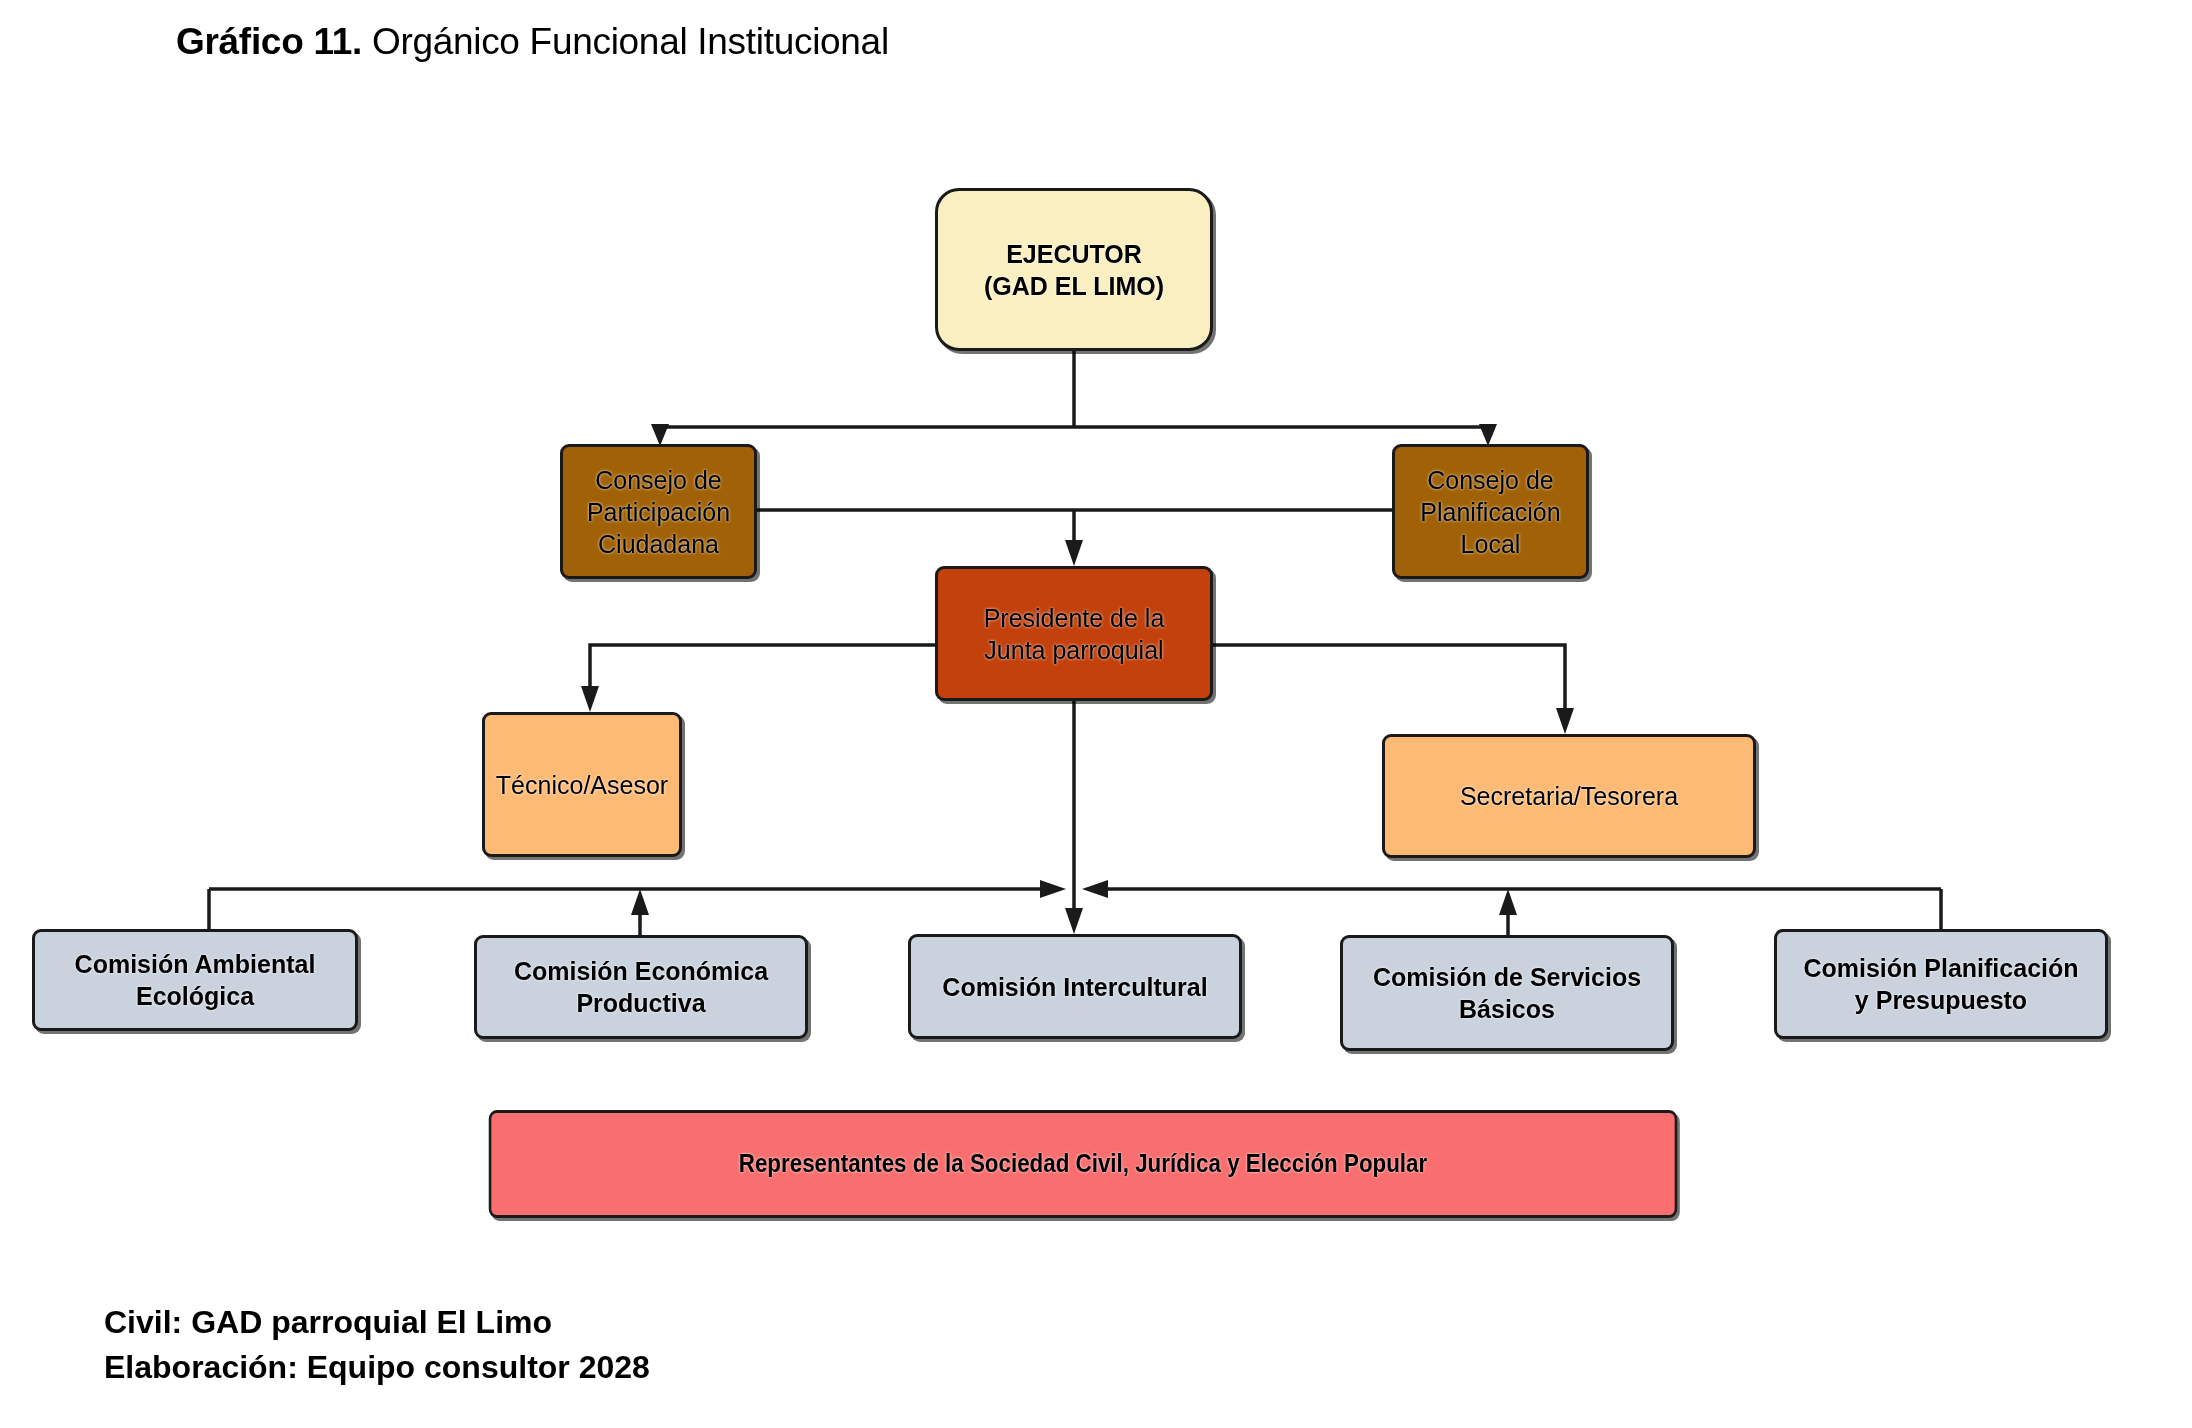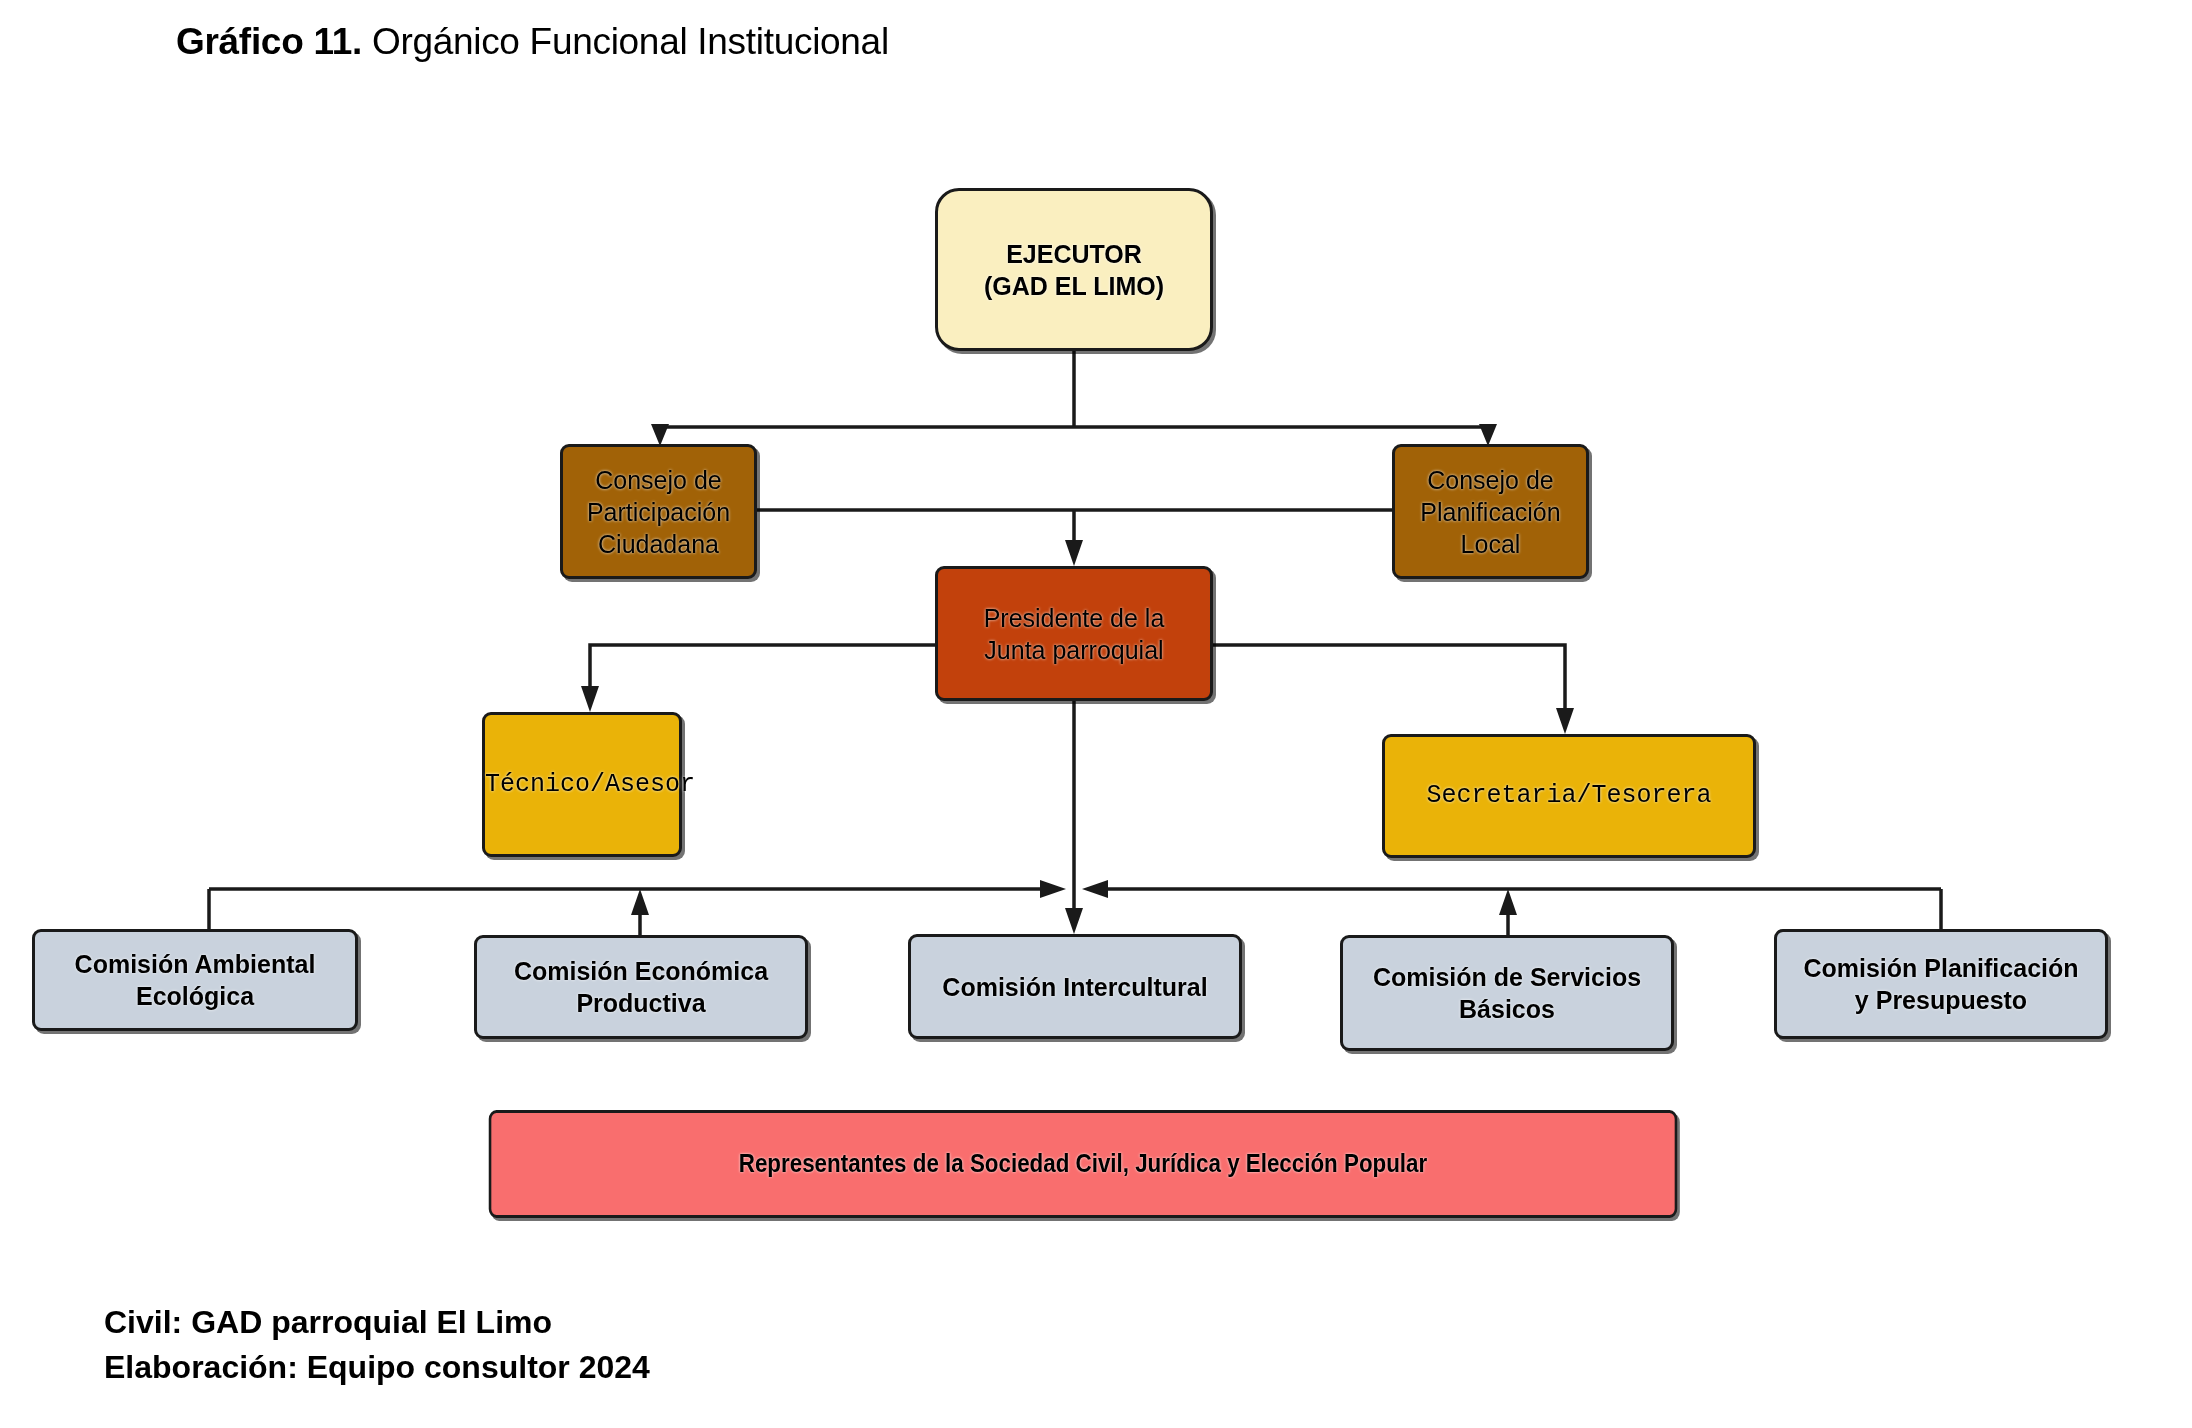--- a/index.html
+++ b/index.html
@@ -67,21 +67,21 @@
     display: block;
     width: 100%;
     white-space: pre-line;
     text-shadow: 0 0 3px rgba(255,255,255,0.9);
   }
 
   
   .n-cream   { background: #faefc0; border-radius: 24px; }
   .n-yellow  { background: #a16207; }
   .n-green   { background: #c2410c; }
-  .n-orange  { background: #eab308; font-family: Liberation Mono, monospace; }
+  .n-orange  { background: #fdba74; }
   .n-grey    { background: #c9d2dd; }
   .n-red     { background: #f96e6e; }
 
   
   .t-reg   { font-size: 25px; font-weight: normal; }
   .t-bold  { font-size: 25px; font-weight: bold; }
   .t-narrow{ font-size: 26px; font-weight: bold; transform: scaleX(0.86); transform-origin: center; }
 
   
   .overflow-label {
@@ -248,15 +248,15 @@
     <span class="node-label">Representantes de la Sociedad Civil, Jurídica y Elección Popular</span>
   </div>
 
 </div>
 
 <div id="footer-block">
   <div>
     <span class="f-strong">Civil:</span><span class="f-rest"> GAD parroquial El Limo</span>
   </div>
   <div>
-    <span class="f-strong">Elaboración</span><span class="f-rest">: Equipo consultor 2024</span>
+    <span class="f-strong">Elaboración</span><span class="f-rest">: Equipo consultor 2028</span>
   </div>
 </div>
 
 </body></html>

